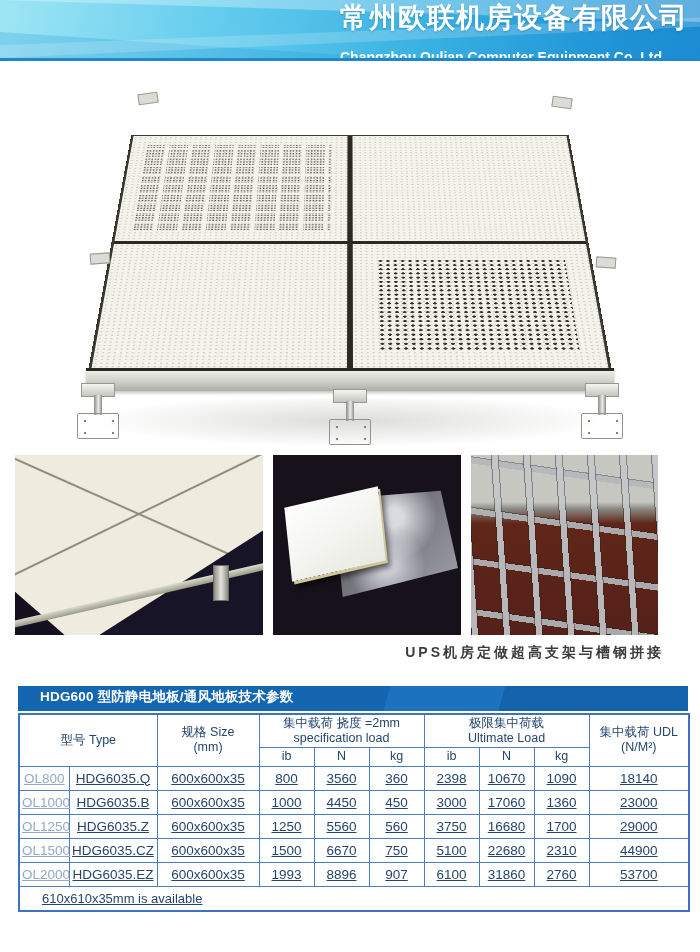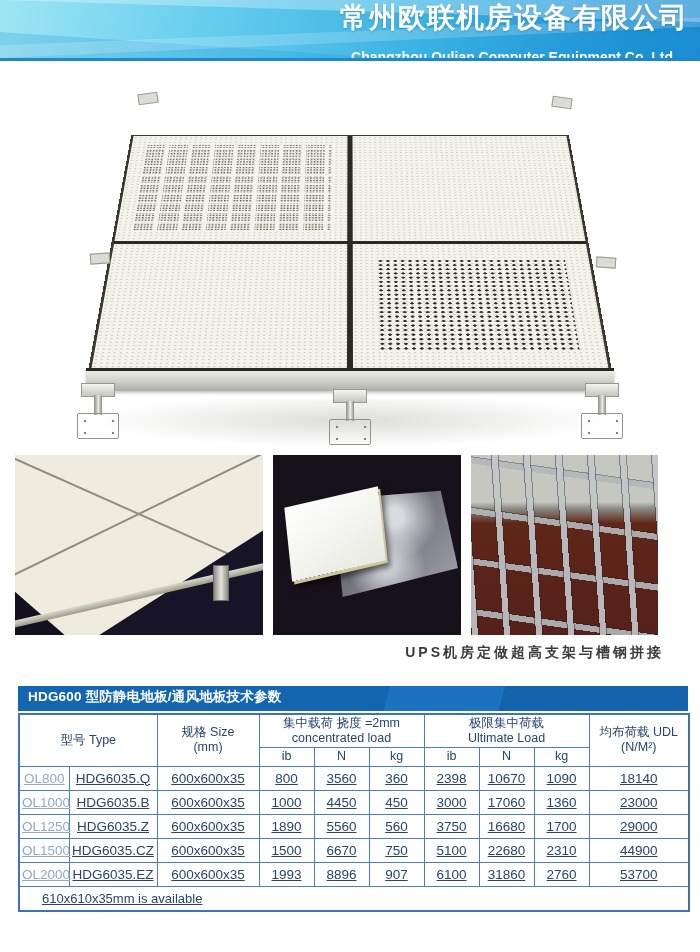--- a/index.html
+++ b/index.html
@@ -15,21 +15,21 @@
     background:linear-gradient(100deg,#9fe6f4 0%,#66cdee 30%,#37b0e2 62%,#1f93d6 88%,#1b8cd2 100%);
     border-bottom:3px solid #2187cb;
   }
   .header .streak1{position:absolute;inset:0;background:rgba(255,255,255,.30);
     clip-path:polygon(0 0,100% 38%,100% 0);}
   .header .streak2{position:absolute;inset:0;background:rgba(30,150,210,.25);
     clip-path:polygon(0 55%,55% 100%,0 100%);}
   .header .streak3{position:absolute;inset:0;background:rgba(255,255,255,.18);
     clip-path:polygon(0 78%,100% 30%,100% 46%,0 100%);}
   .header .text{
-    position:absolute;right:12px;top:2px;text-align:center;color:#ffffff;line-height:1.12;
+    position:absolute;right:12px;top:2px;text-align:left;color:#ffffff;line-height:1.12;
   }
   .header .cn{font-size:28px;font-weight:700;letter-spacing:1px;text-shadow:0 1px 2px rgba(20,90,140,.35);}
   .header .en{font-size:14px;font-weight:600;margin-top:17px;}
 
   
   .photo-main{position:relative;width:600px;height:372px;margin:16px auto 0;}
   .floor-shadow{position:absolute;left:40px;right:40px;bottom:2px;height:48px;
     background:radial-gradient(ellipse at 50% 45%,rgba(130,130,120,.28),transparent 70%);}
   .floor-wrap{
     position:absolute;left:50%;bottom:78px;width:524px;height:470px;margin-left:-262px;
@@ -107,21 +107,21 @@
       repeating-linear-gradient(8deg,transparent 0 20px,#b4b8bb 20px 26px,rgba(30,30,30,.4) 26px 27px,transparent 27px 50px);}
 
   
   .caption{margin:9px 36px 0 0;text-align:right;font-size:14px;font-weight:700;
     letter-spacing:3px;color:#3b3b3b;}
 
   
   .spec{margin:24px 12px 0 18px;width:670px;box-sizing:border-box;}
   .spec-title{
     background:linear-gradient(105deg,#1566b1 0 55%,#1d72bf 55% 72%,#1563ad 72% 100%);
-    color:#ffffff;padding:3px 10px 5px;line-height:1.25;
+    color:#ffffff;padding:3px 22px 5px;line-height:1.25;
   }
   .spec-title .line{font-size:13.5px;font-weight:700;letter-spacing:.2px;}
   table.spec-table{border-collapse:collapse;width:670px;table-layout:fixed;margin-top:2px;
     border:2px solid #3d72bd;}
   .spec-table th,.spec-table td{border:1px solid #4c7dc2;box-sizing:border-box;
     color:#24466e;font-weight:400;}
   .spec-table th{font-size:12.5px;line-height:1.22;padding:1px 0;text-align:center;}
   .spec-table td{font-size:13.5px;height:18px;padding:4px 2px;text-align:center;white-space:nowrap;text-decoration:underline;}
   .spec-table td.type-col{color:#93a9c6;}
   .spec-table tr.foot td{text-align:left;padding-left:22px;font-size:13px;height:18px;}
@@ -215,28 +215,28 @@
     </colgroup>
     <thead>
       <tr>
         <th colspan="2" rowspan="2">型号 Type</th>
         <th rowspan="2">
           <div>规格 Size</div>
           <div>(mm)</div>
         </th>
         <th colspan="3">
           <div>集中载荷 挠度 =2mm</div>
-          <div>concentrated load</div>
+          <div>specification load</div>
         </th>
         <th colspan="3">
           <div>极限集中荷载</div>
           <div>Ultimate Load</div>
         </th>
         <th rowspan="2">
-          <div>均布荷载 UDL</div>
+          <div>集中载荷 UDL</div>
           <div>(N/M²)</div>
         </th>
       </tr>
       <tr>
         <th>ib</th>
         <th>N</th>
         <th>kg</th>
         <th>ib</th>
         <th>N</th>
         <th>kg</th>
@@ -264,21 +264,21 @@
           <td>450</td>
           <td>3000</td>
           <td>17060</td>
           <td>1360</td>
           <td>23000</td>
         </tr>
         <tr>
           <td class="type-col">OL1250</td>
           <td>HDG6035.Z</td>
           <td>600x600x35</td>
-          <td>1890</td>
+          <td>1250</td>
           <td>5560</td>
           <td>560</td>
           <td>3750</td>
           <td>16680</td>
           <td>1700</td>
           <td>29000</td>
         </tr>
         <tr>
           <td class="type-col">OL1500</td>
           <td>HDG6035.CZ</td>

